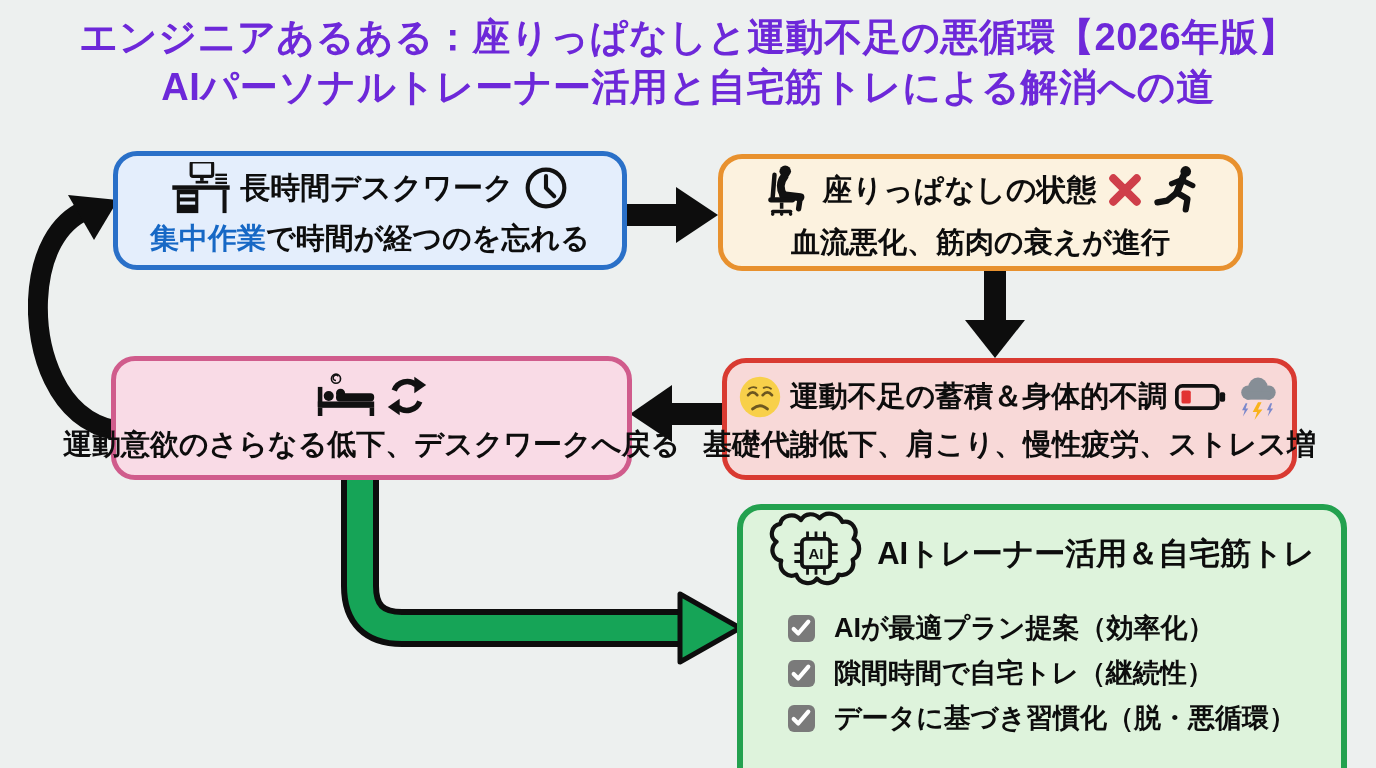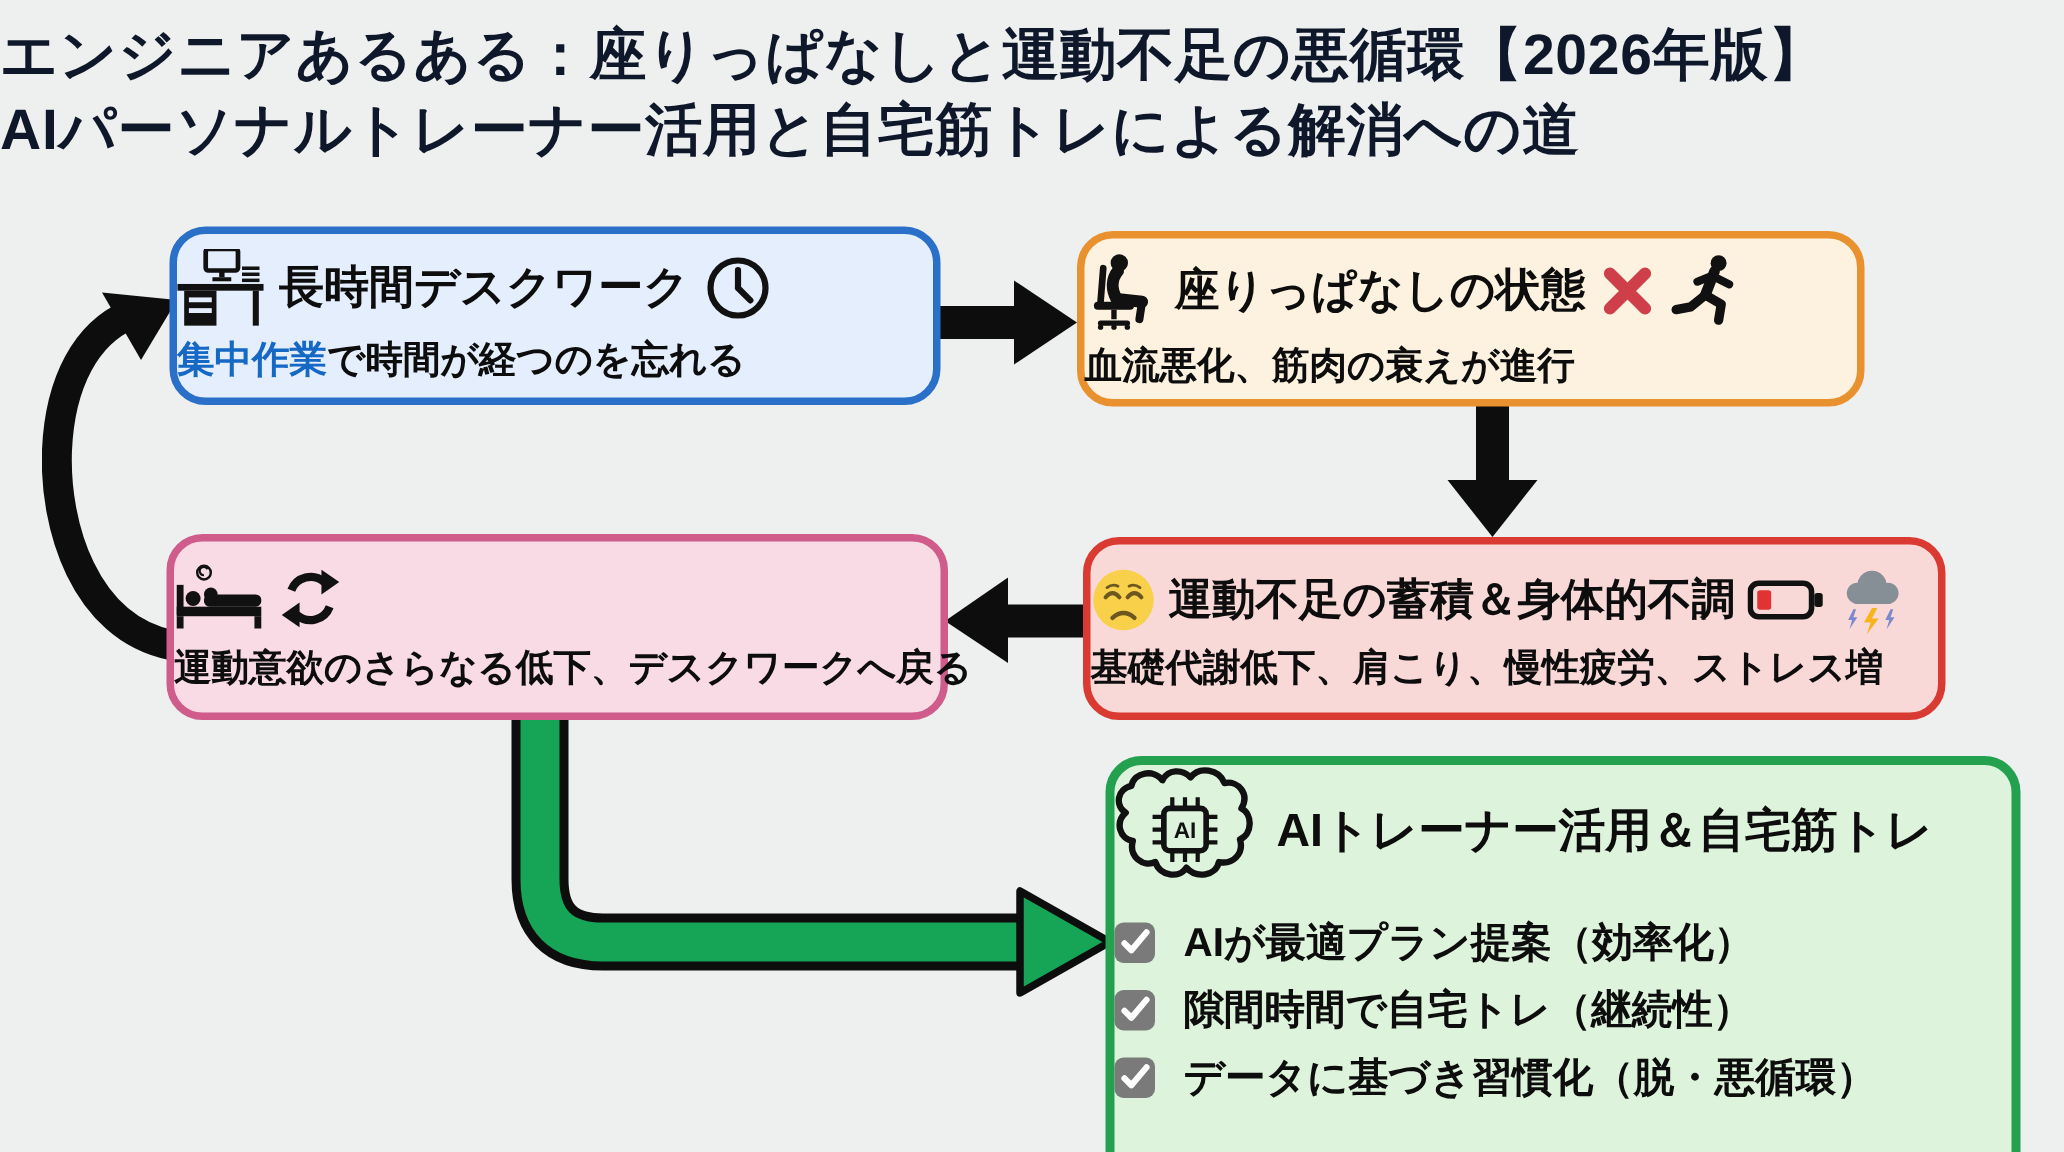--- a/index.html
+++ b/index.html
@@ -4,39 +4,39 @@
 <style>
   html,body { margin:0; padding:0; }
   .canvas {
     position:relative; width:1376px; height:768px;
     background:#edf0ef; overflow:hidden;
     font-family:"Liberation Sans","DejaVu Sans",sans-serif;
     color:#0d0d0d;
   }
   .main-title {
     position:absolute; top:12px; left:0; width:100%;
-    font-size:38px; font-weight:900;
-    line-height:1.32; letter-spacing:0.5px; color:#0f172a;
+    text-align:center; font-size:38px; font-weight:900;
+    line-height:1.32; letter-spacing:0.5px; color:#6d28d9;
   }
   .flow-box {
     position:absolute; box-sizing:border-box;
     border:5px solid #888; border-radius:24px;
-    display:flex; flex-direction:column; justify-content:center;
+    display:flex; flex-direction:column; align-items:center; justify-content:center;
     gap:5px; z-index:2;
   }
   #box-deskwork     { left:113px; top:151px; width:514px; height:119px; }
   #box-sitting      { left:718px; top:154px; width:525px; height:117px; }
   #box-accumulation { left:722px; top:358px; width:575px; height:122px; }
   #box-fatigue      { left:111px; top:356px; width:521px; height:124px; }
   #box-solution     { left:737px; top:504px; width:610px; height:291px; border-width:6px; justify-content:flex-start; gap:8px; }
 
   .box-title-row { display:flex; align-items:center; gap:10px; font-size:30px; font-weight:900; white-space:nowrap; }
   #box-accumulation .box-title-row { font-size:29px; gap:8px; }
   #box-fatigue .box-title-row { font-size:29px; }
-  .box-subtitle { font-size:25px; font-weight:700; white-space:nowrap;font-family:Liberation Mono, monospace; }
+  .box-subtitle { font-size:29px; font-weight:700; white-space:nowrap;font-family:Liberation Mono, monospace; }
   .hl-blue { font-weight:800; }
 
   .icon { display:inline-flex; align-items:center; justify-content:center; line-height:0; }
 
   .arrow { position:absolute; z-index:1; line-height:0; }
 
   .solution-header { display:flex; align-items:center; gap:14px; }
   .solution-titles { display:flex; flex-direction:column; align-items:center; gap:2px; }
   .solution-title-row1 { display:flex; align-items:center; gap:10px; font-size:31px; font-weight:900; white-space:nowrap; }
   .solution-title2 { font-size:31px; font-weight:900; white-space:nowrap; }

